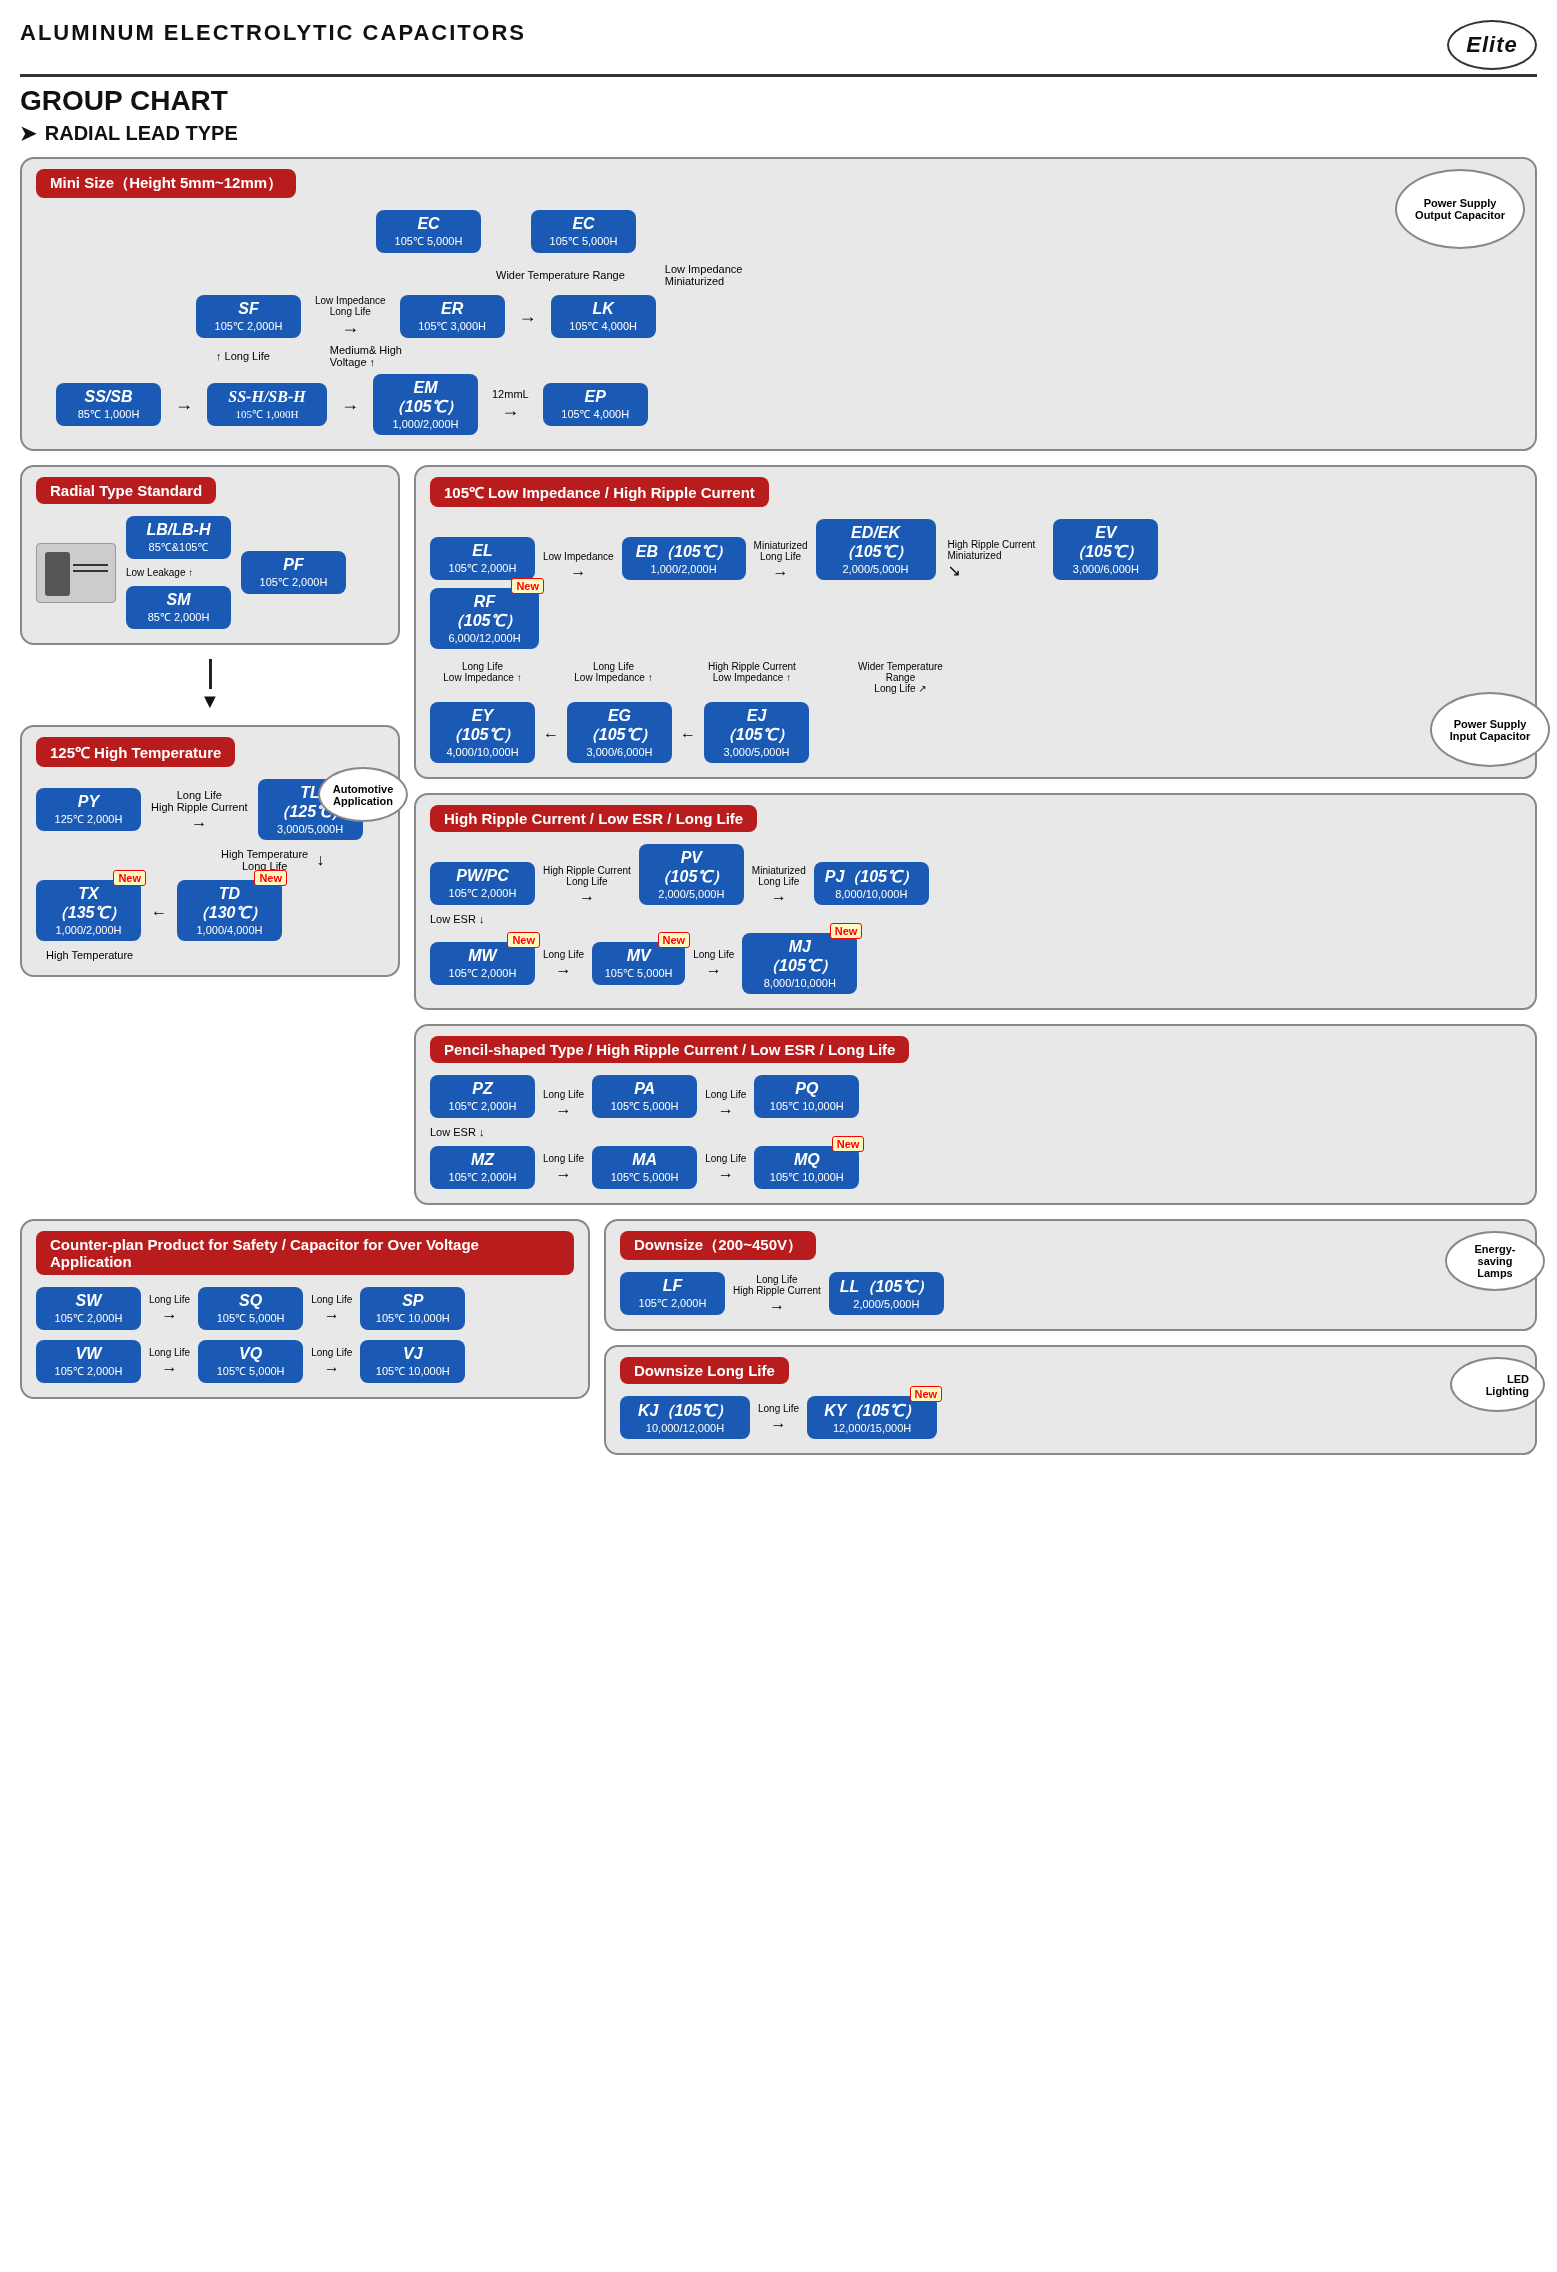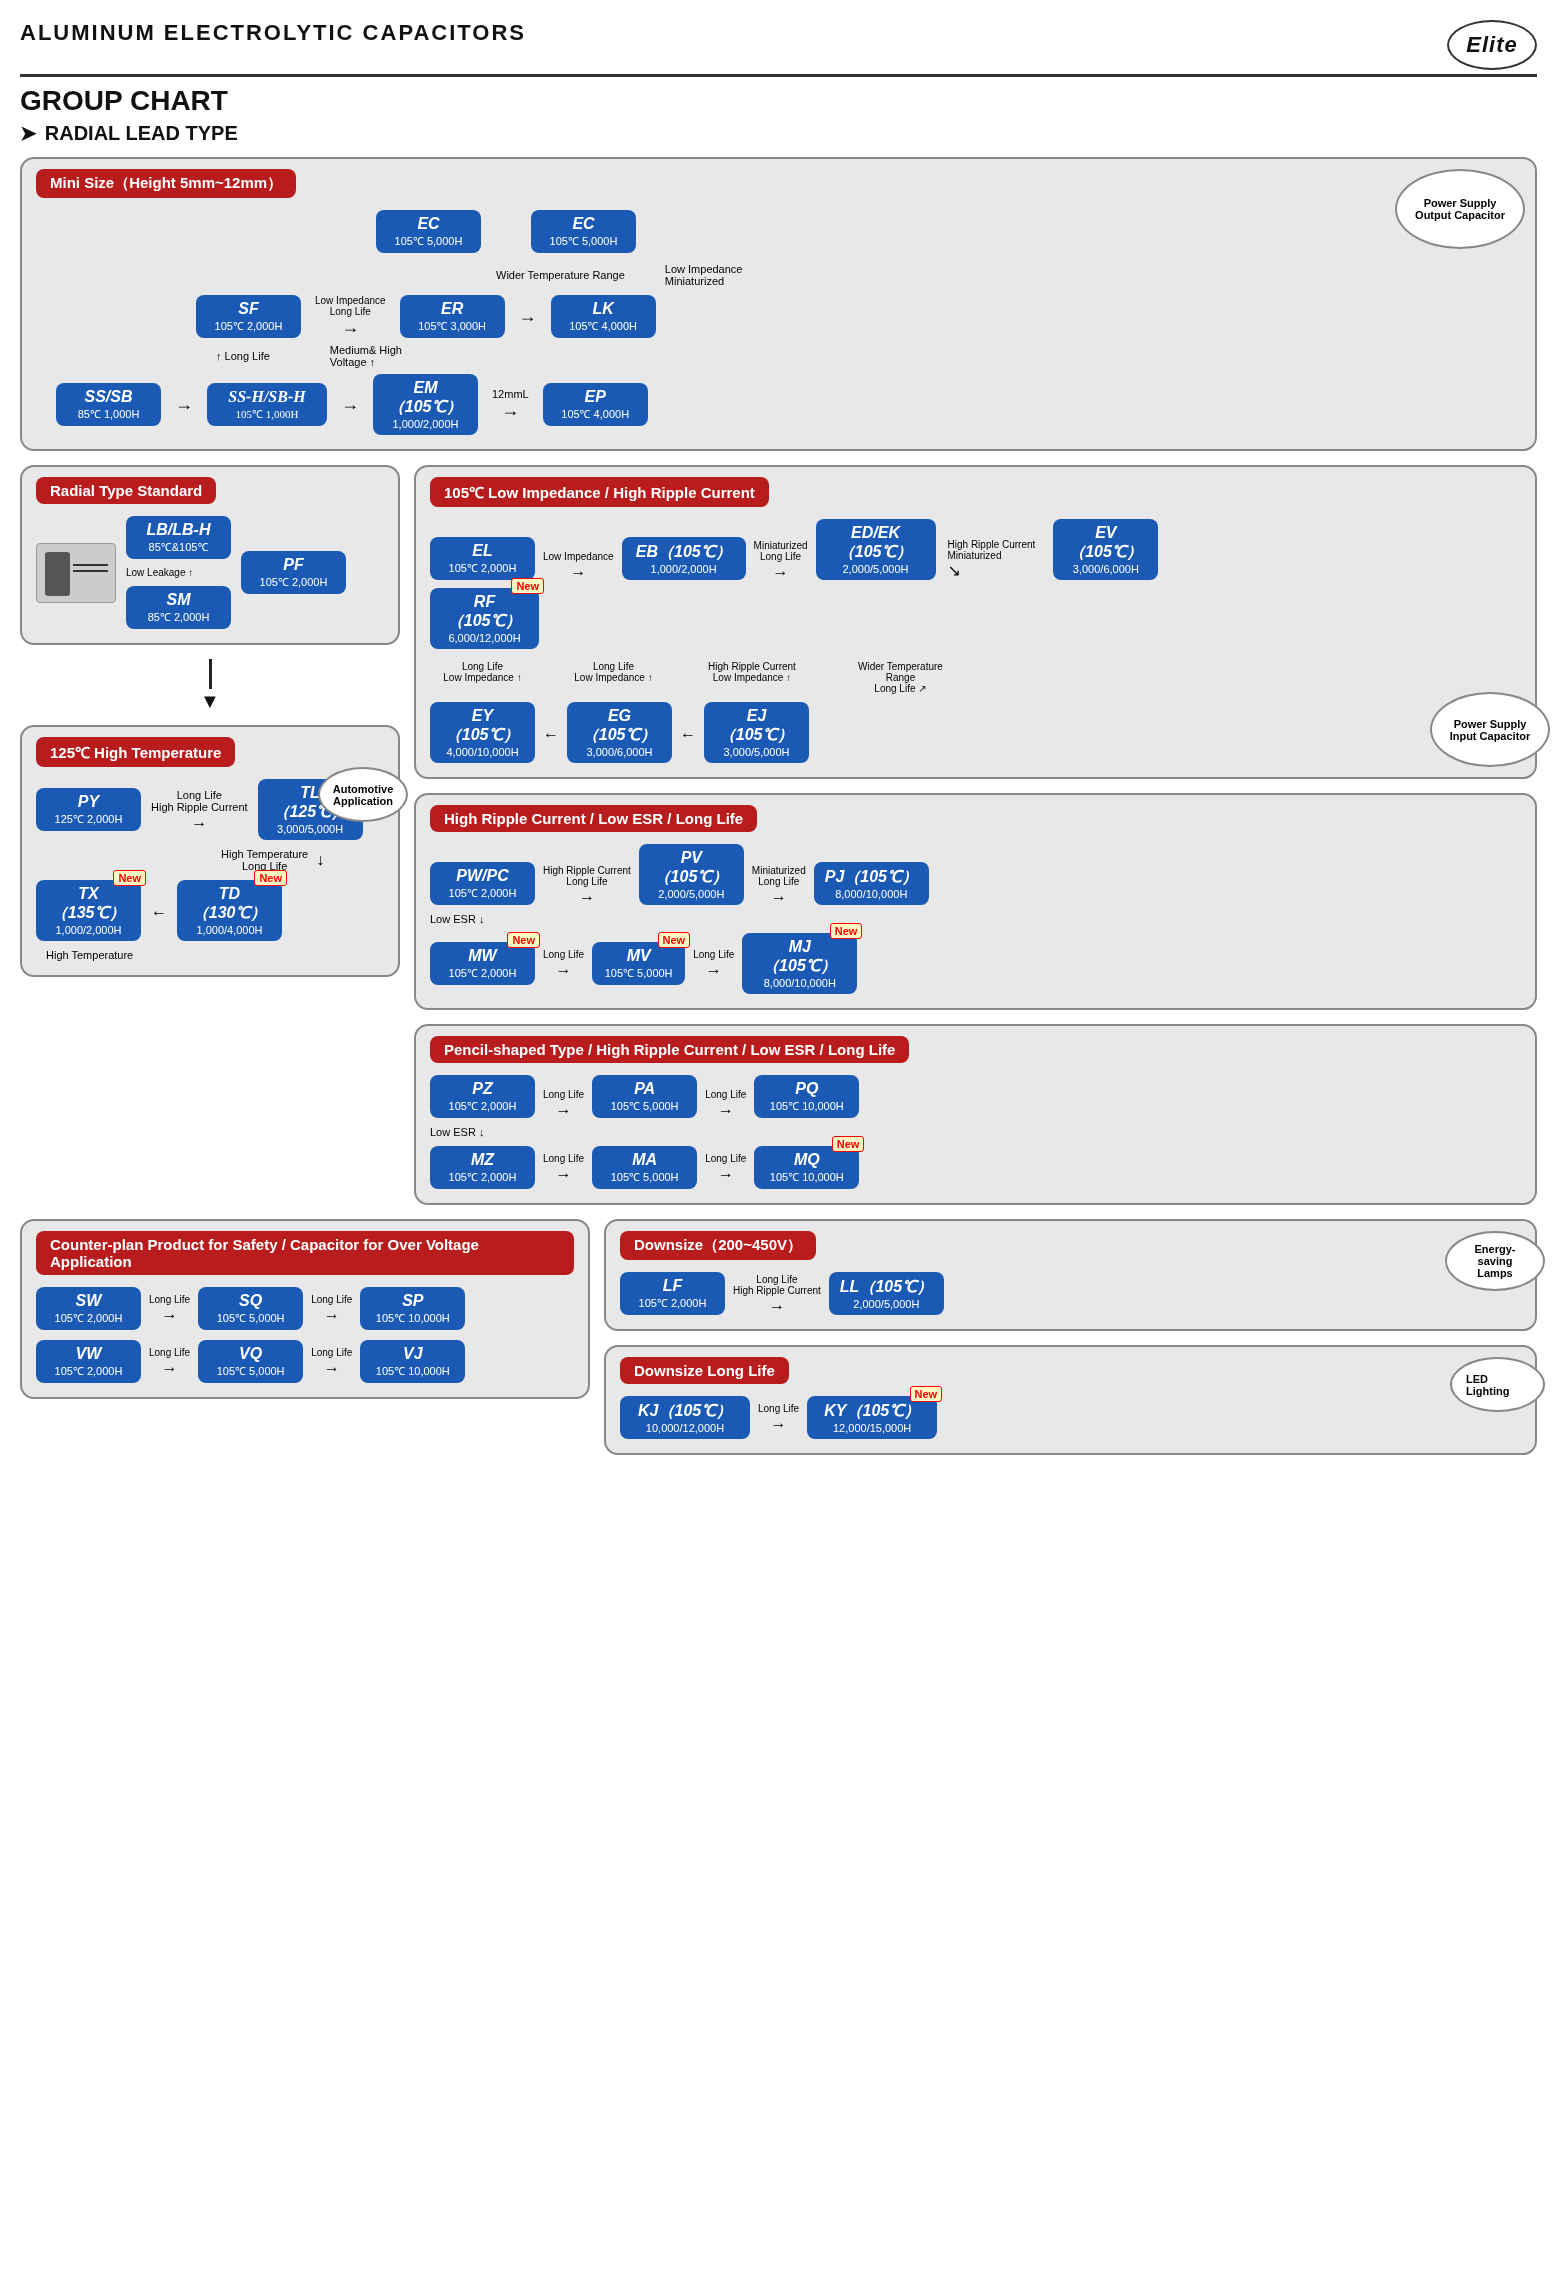--- a/index.html
+++ b/index.html
@@ -717,21 +717,21 @@
             <div class="cap-btn-spec">2,000/5,000H</div>
           </div>
         </div>
       </div>
     </div>
 
     <div class="section-box" style="position:relative;">
       <div class="section-title section-title-dark">Downsize Long Life</div>
 
       
-      <div class="callout-oval" style="right:-10px; top:10px; width:95px; height:55px; font-size:11px; font-weight:700; text-align:left; display:flex; align-items:center; justify-content:center;">
+      <div class="callout-oval" style="right:-10px; top:10px; width:95px; height:55px; font-size:11px; font-weight:700; text-align:right; display:flex; align-items:center; justify-content:center;">
         <span>LED Lighting</span>
       </div>
 
       <div style="display:flex; gap:8px; align-items:center;">
         <div>
           <div class="cap-btn" style="width:130px;">
             <div class="cap-btn-name">KJ（105℃）</div>
             <div class="cap-btn-spec">10,000/12,000H</div>
           </div>
         </div>

